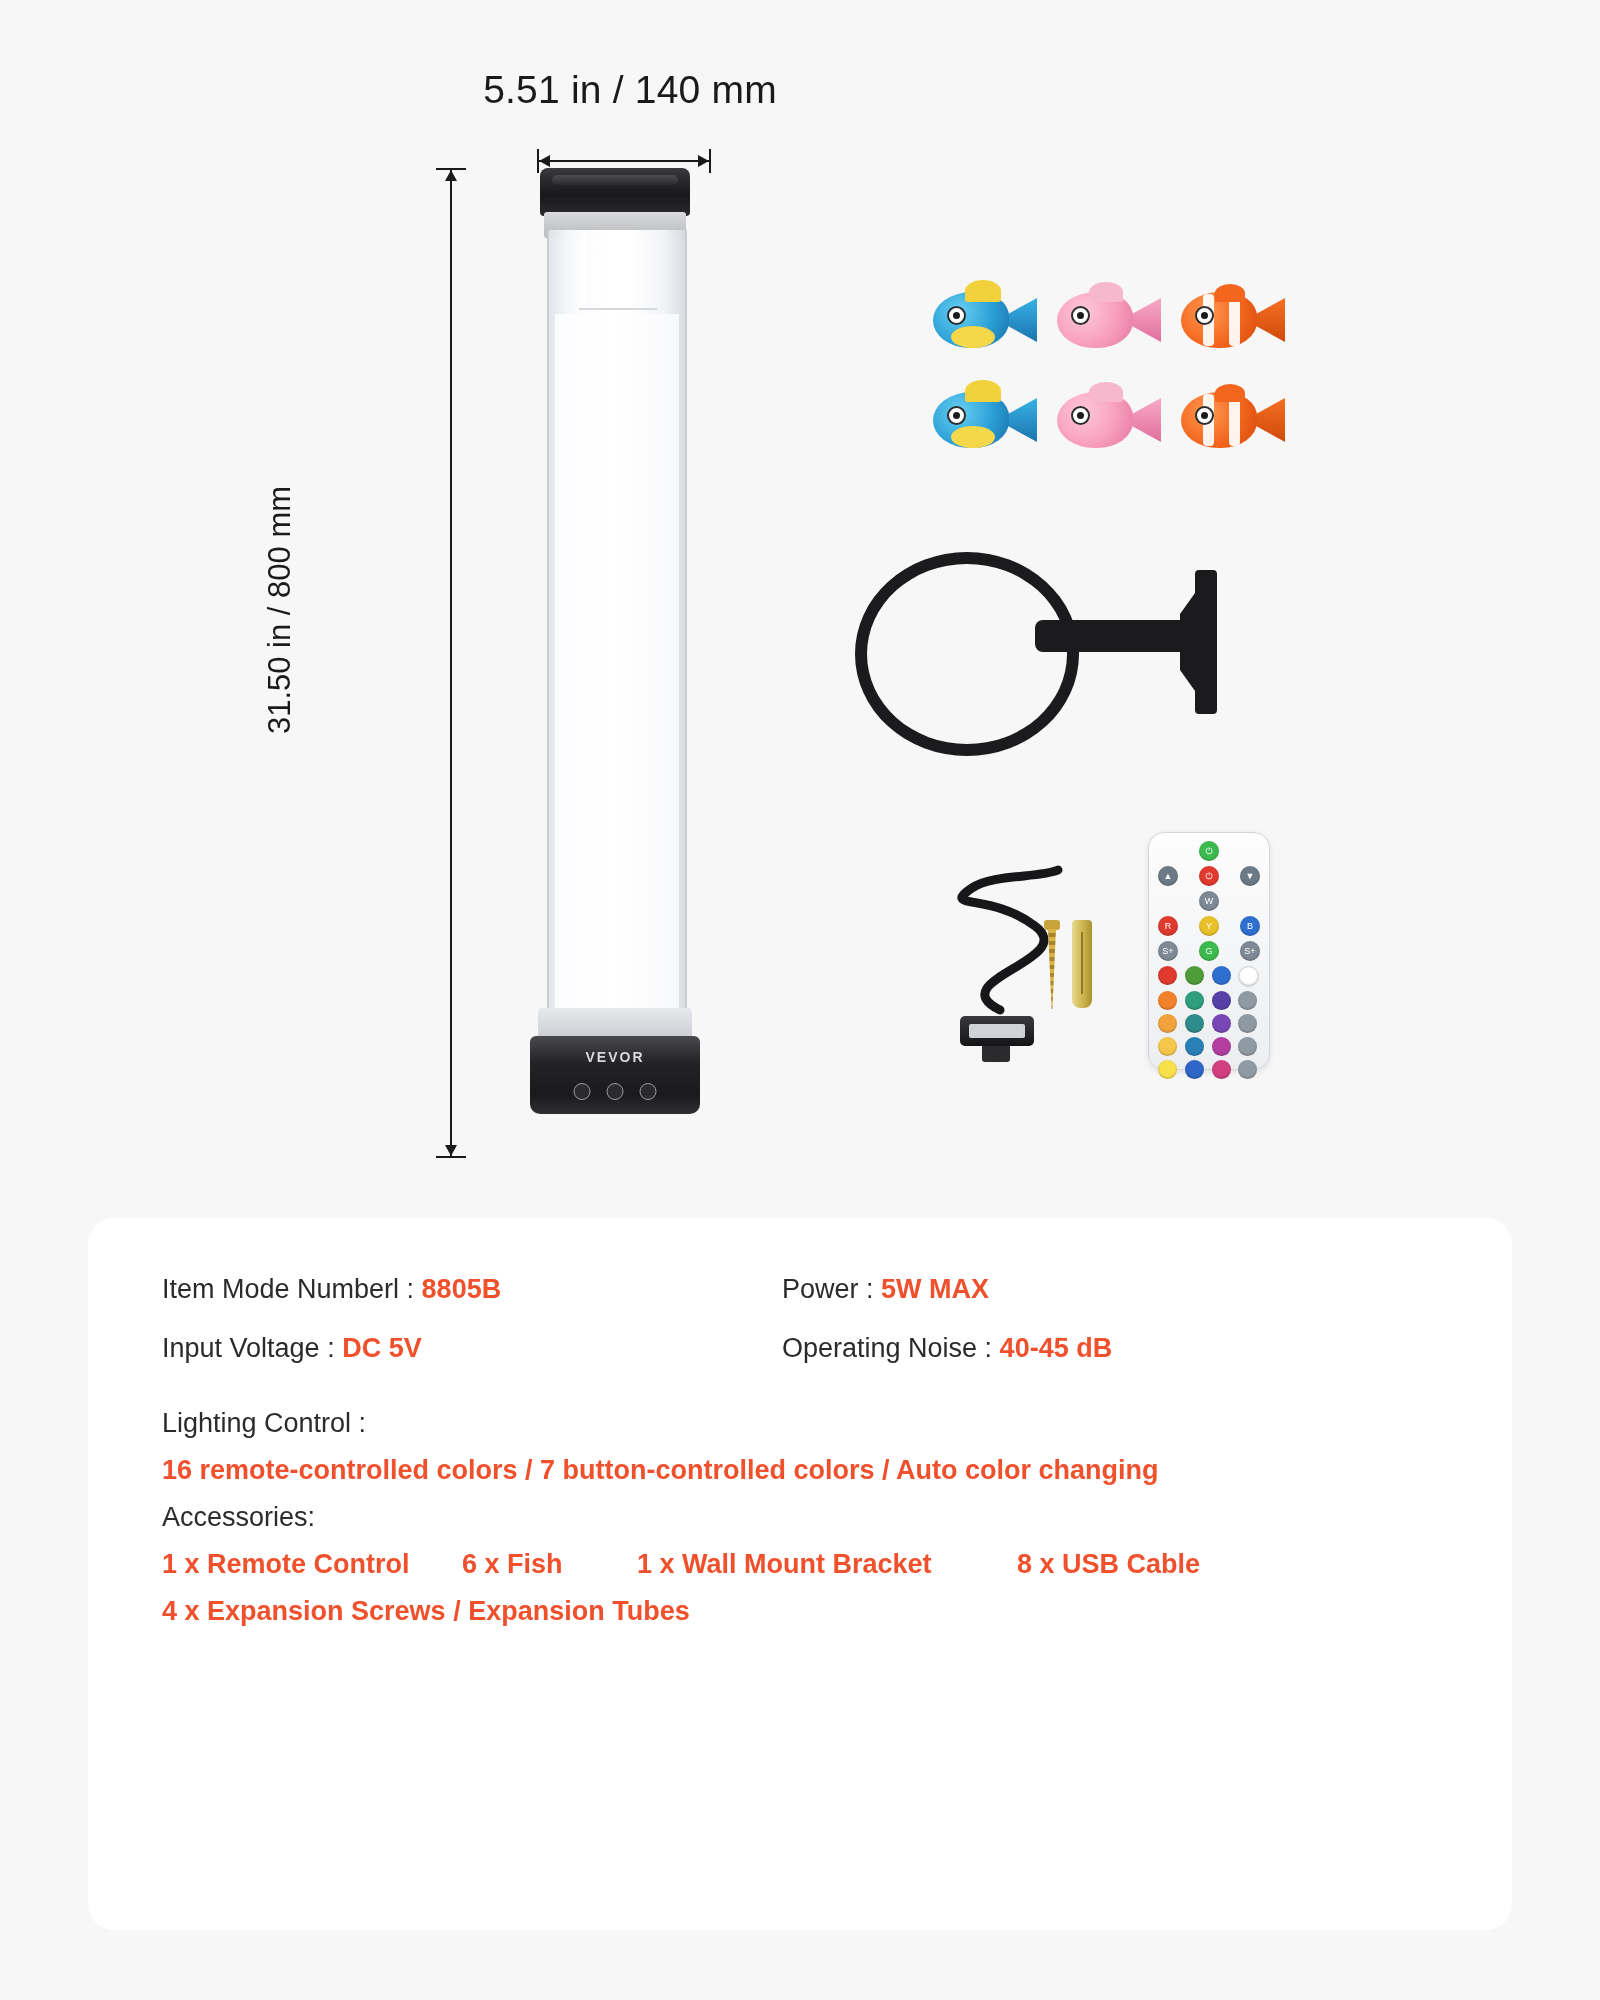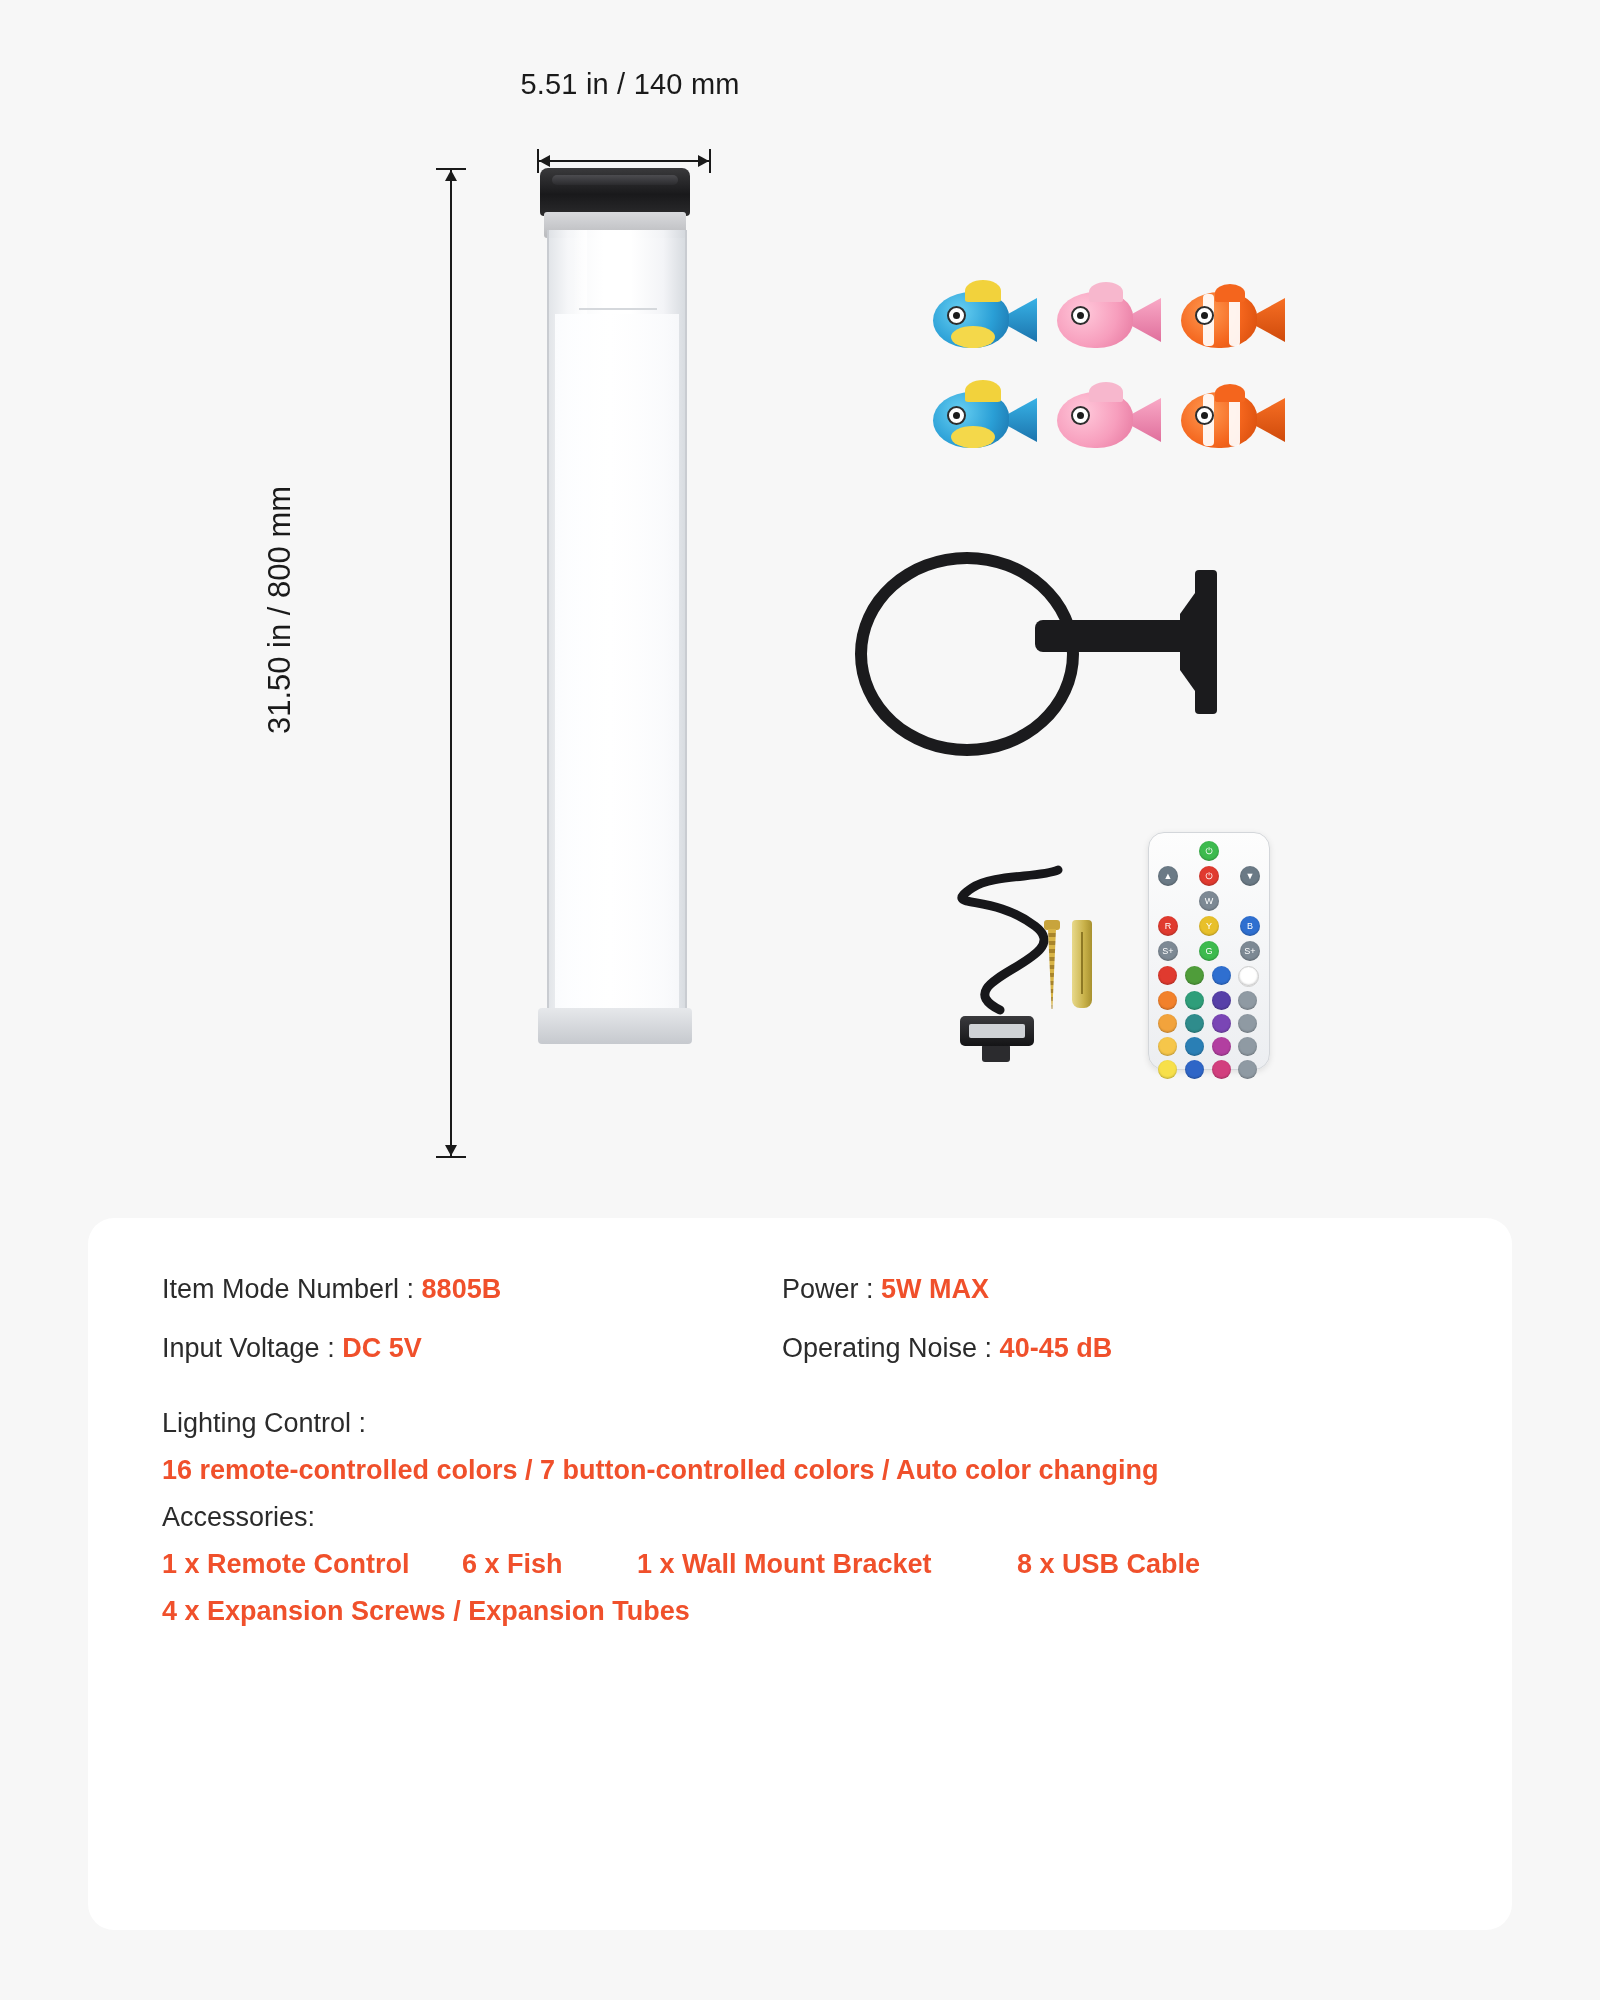--- a/index.html
+++ b/index.html
@@ -24,21 +24,21 @@
     height: 1200px;
   }
 
   
   .width-label {
     position: absolute;
     left: 470px;
     top: 68px;
     width: 320px;
     text-align: center;
-    font-size: 29px;
+    font-size: 39px;
     color: #1a1a1a;
     letter-spacing: .2px;
   }
   .width-arrow {
     position: absolute;
     left: 537px;
     top: 155px;
     width: 174px;
     height: 12px;
   }
@@ -368,20 +368,28 @@
   </div>
 
   <div class="tube">
     <div class="cap-top"></div>
     <div class="collar"></div>
     <div class="body">
       <div class="water"></div>
       <div class="waterline"></div>
     </div>
     <div class="cap-bottom"></div>
+    <div class="base">
+      <div class="brand">VEVOR</div>
+      <div class="btn-row">
+        <i></i>
+        <i></i>
+        <i></i>
+      </div>
+    </div>
   </div>
 
   <div class="fish-grid">
     <div class="fish blue">
       <div class="tailf"></div>
         <div class="bodyf"></div>
         <div class="belly"></div>
         <div class="fin"></div>
         <div class="eye"></div>
     </div>

